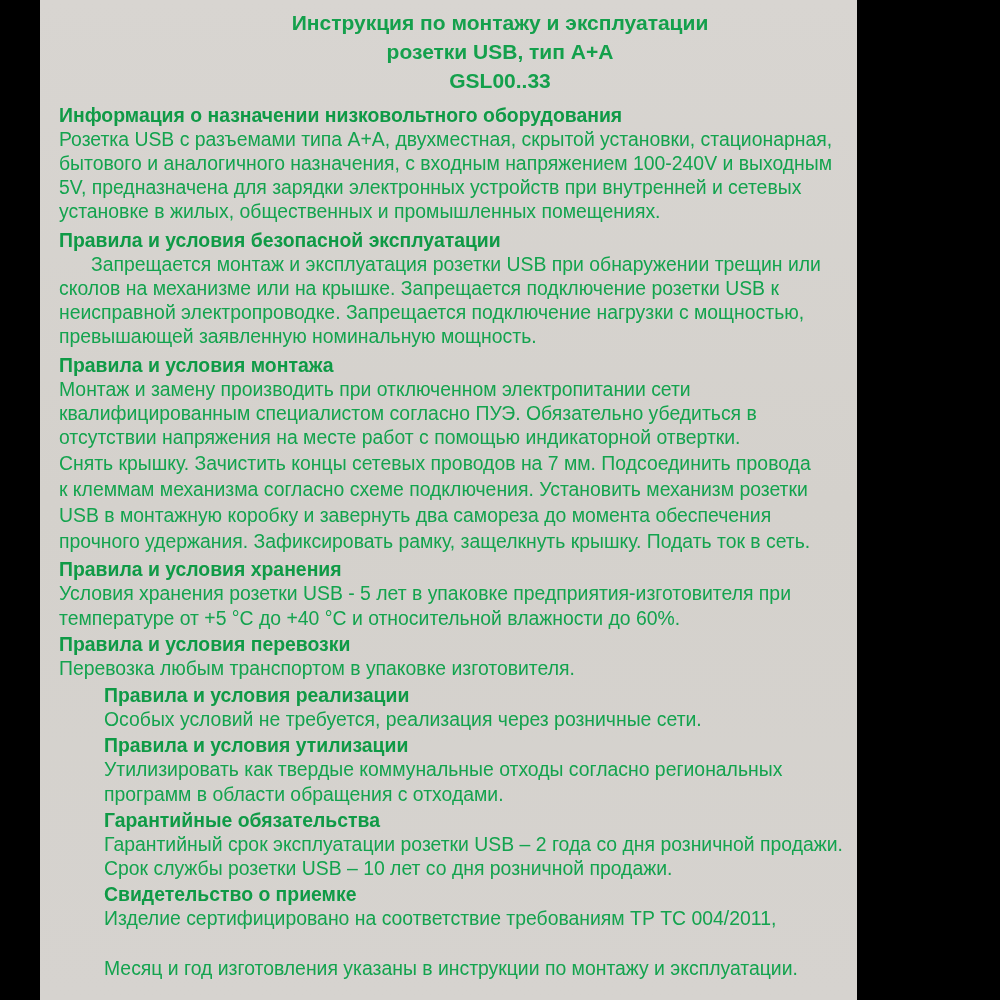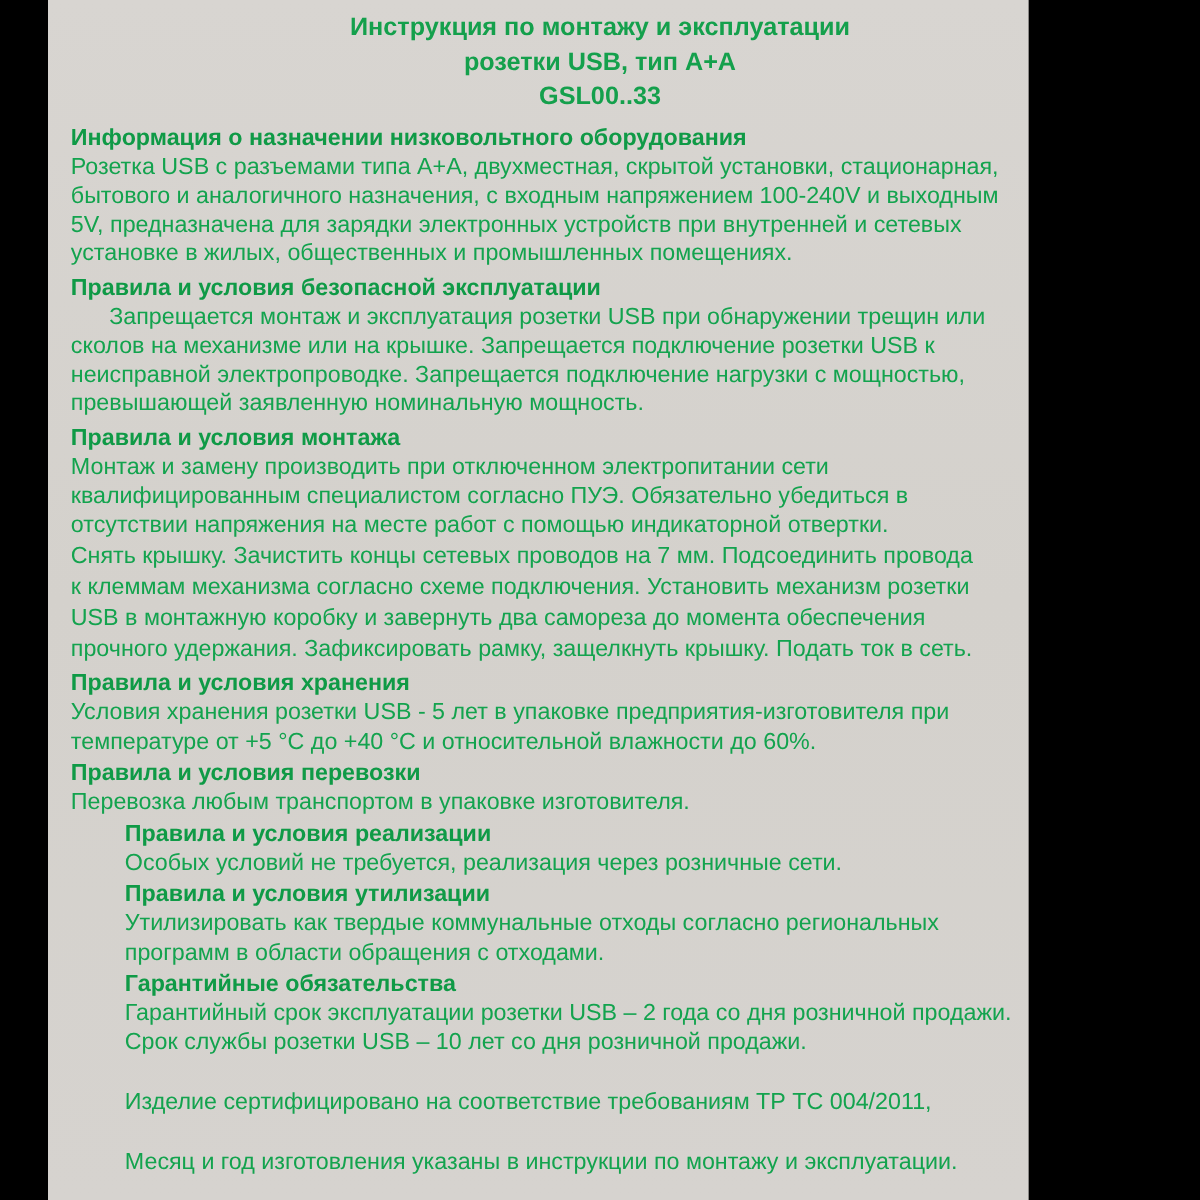--- a/index.html
+++ b/index.html
@@ -93,17 +93,18 @@
     <div class="line" style="left:64px; top:707px;">Особых условий не требуется, реализация через розничные сети.</div>
 
     <div class="line head" style="left:64px; top:733px;">Правила и условия утилизации</div>
     <div class="line" style="left:64px; top:757px;">Утилизировать как твердые коммунальные отходы согласно региональных</div>
     <div class="line" style="left:64px; top:782px;"> программ в области обращения с отходами.</div>
 
     <div class="line head" style="left:64px; top:808px;">Гарантийные обязательства</div>
     <div class="line" style="left:64px; top:832px;">Гарантийный срок эксплуатации розетки USB – 2 года со дня розничной продажи.</div>
     <div class="line" style="left:64px; top:856px;">Срок службы розетки USB – 10 лет со дня розничной продажи.</div>
 
+    <div class="line head" style="left:64px; top:882px;">Свидетельство о приемке</div>
     <div class="line" style="left:64px; top:906px;">Изделие сертифицировано на соответствие требованиям ТР ТС 004/2011,</div>
     <div class="line" style="left:64px; top:956px;">Месяц и год изготовления указаны в инструкции по монтажу и эксплуатации.</div>
 
   </div>
 </div>
 
 </body></html>

